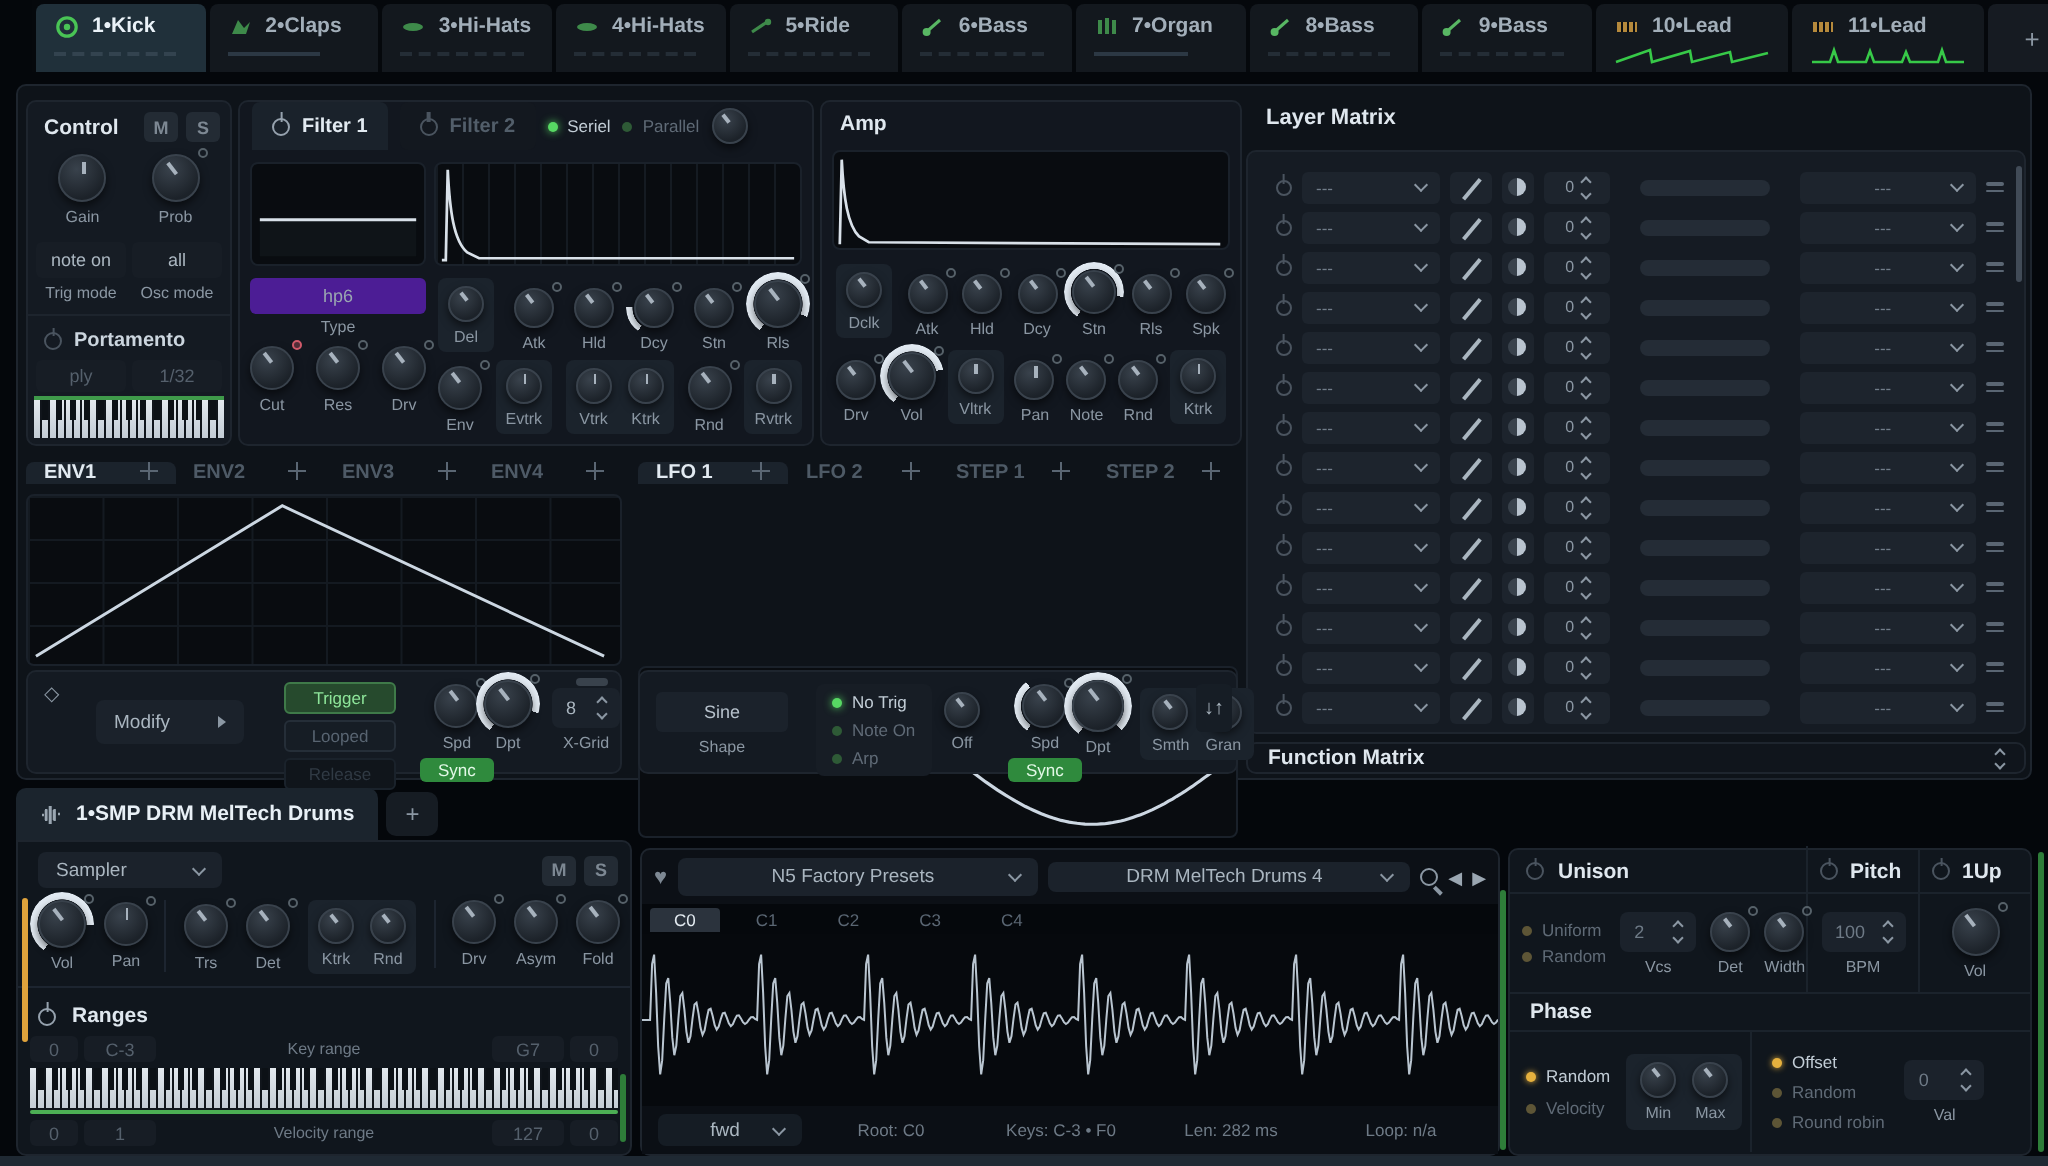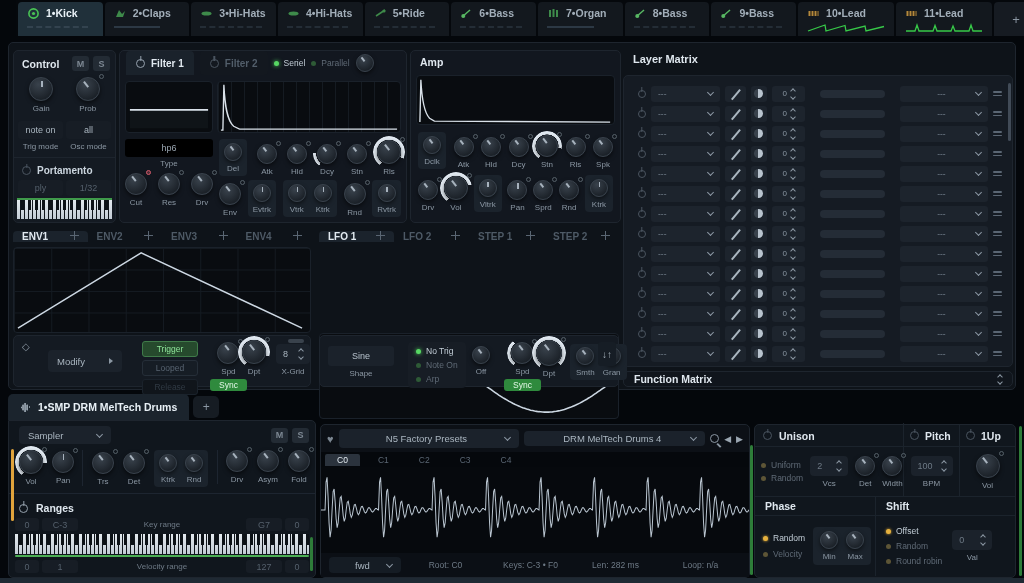--- a/index.html
+++ b/index.html
@@ -310,21 +310,21 @@
       </div>
       <div class="disp" style="flex:1;height:52px;background-image:linear-gradient(90deg,#151b22 1px,transparent 1px);background-size:13px 100%">
         <svg width="100%" height="100%" viewBox="0 0 186 52" preserveAspectRatio="none">
             <path d="M3,50 L5,50 L6,3 C7,24 9,40 16,46 L22,49 L183,49" fill="none" stroke="#d9e1e9" stroke-width="1.4"></path>
           </svg>
       </div>
     </div>
     <div class="flex" style="align-items:flex-start;padding:6px 5px 0;gap:6px">
       <div style="width:88px">
         <div>
-            <div class="vbox" style="height:18px;color:#9aa6b1;background:#000000">hp6</div>
+            <div class="vbox" style="height:18px;color:#9aa6b1;background:#4c1d95">hp6</div>
             <div class="klabel" style="text-align:center;margin-top:2px">Type</div>
           </div>
         <div class="flex" style="justify-content:space-between;margin-top:5px">
           <div class="kcell">
               <div class="kring">
                 <span class="moddot red"></span>
                 <div class="knob k22"></div>
               </div>
               <span class="klabel">Cut</span>
             </div>
@@ -519,21 +519,21 @@
             <span class="moddot"></span>
             <div class="knob k20 kv"></div>
           </div>
           <span class="klabel">Pan</span>
         </div>
       <div class="kcell">
           <div class="kring">
             <span class="moddot"></span>
             <div class="knob k20"></div>
           </div>
-          <span class="klabel">Sprd</span>
+          <span class="klabel">Note</span>
         </div>
       <div class="kcell">
           <div class="kring">
             <span class="moddot"></span>
             <div class="knob k20"></div>
           </div>
           <span class="klabel">Rnd</span>
         </div>
       <div class="kcell boxed">
           <div class="kring">
@@ -1377,23 +1377,20 @@
           </div>
           <span class="klabel">Vol</span>
         </div>
     </div>
   </div>
 
   <div class="flex" style="height:20px;border-top:1px solid #1b232c;border-bottom:1px solid #1b232c">
     <div class="flex" style="width:120px;padding:0 10px;height:100%">
         <span class="ttl" style="font-size:10.5px">Phase</span>
       </div>
-    <div class="flex" style="flex:1;padding:0 10px;height:100%;border-left:1px solid #1b232c">
-        <span class="ttl" style="font-size:10.5px">Shift</span>
-      </div>
   </div>
   <div class="flex" style="height:60px;align-items:stretch">
     <div class="flex" style="width:120px;gap:8px;padding:0 8px">
       <div class="colx" style="align-items:flex-start;gap:6px">
         <div class="radio ysel">
             <span class="rdot"></span>
             <span>Random</span>
           </div>
         <div class="radio ydim">
             <span class="rdot"></span>

